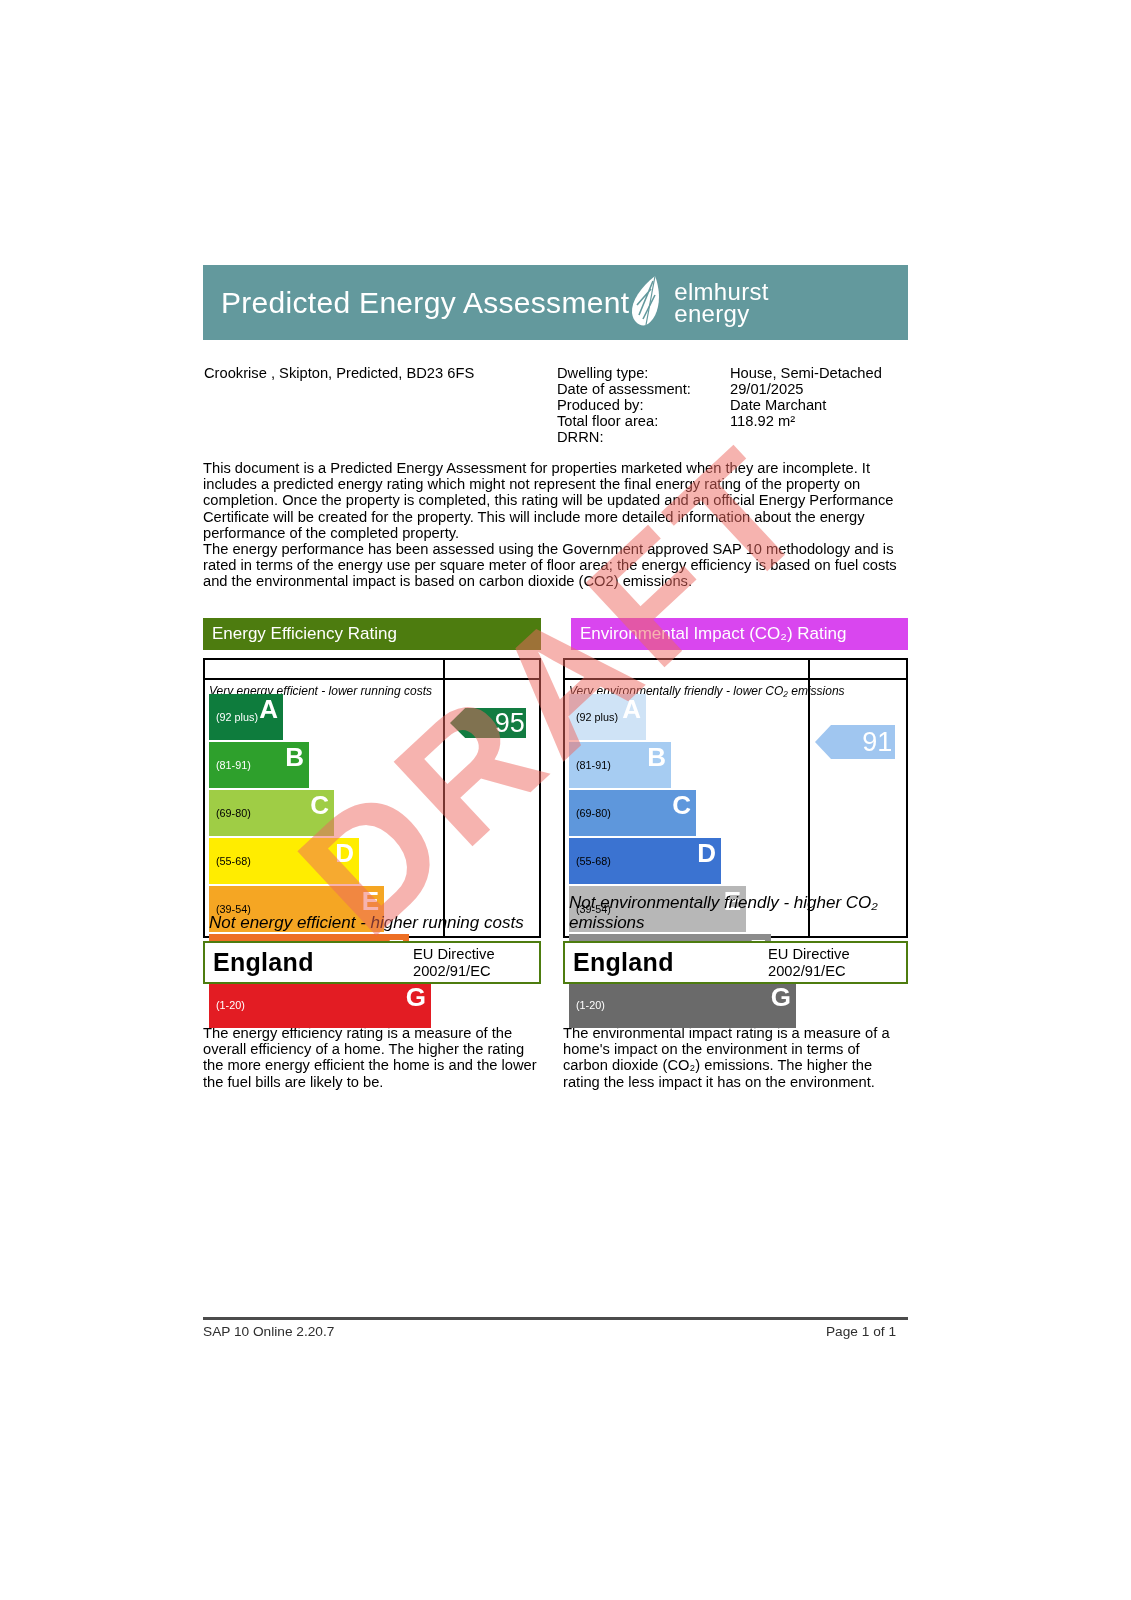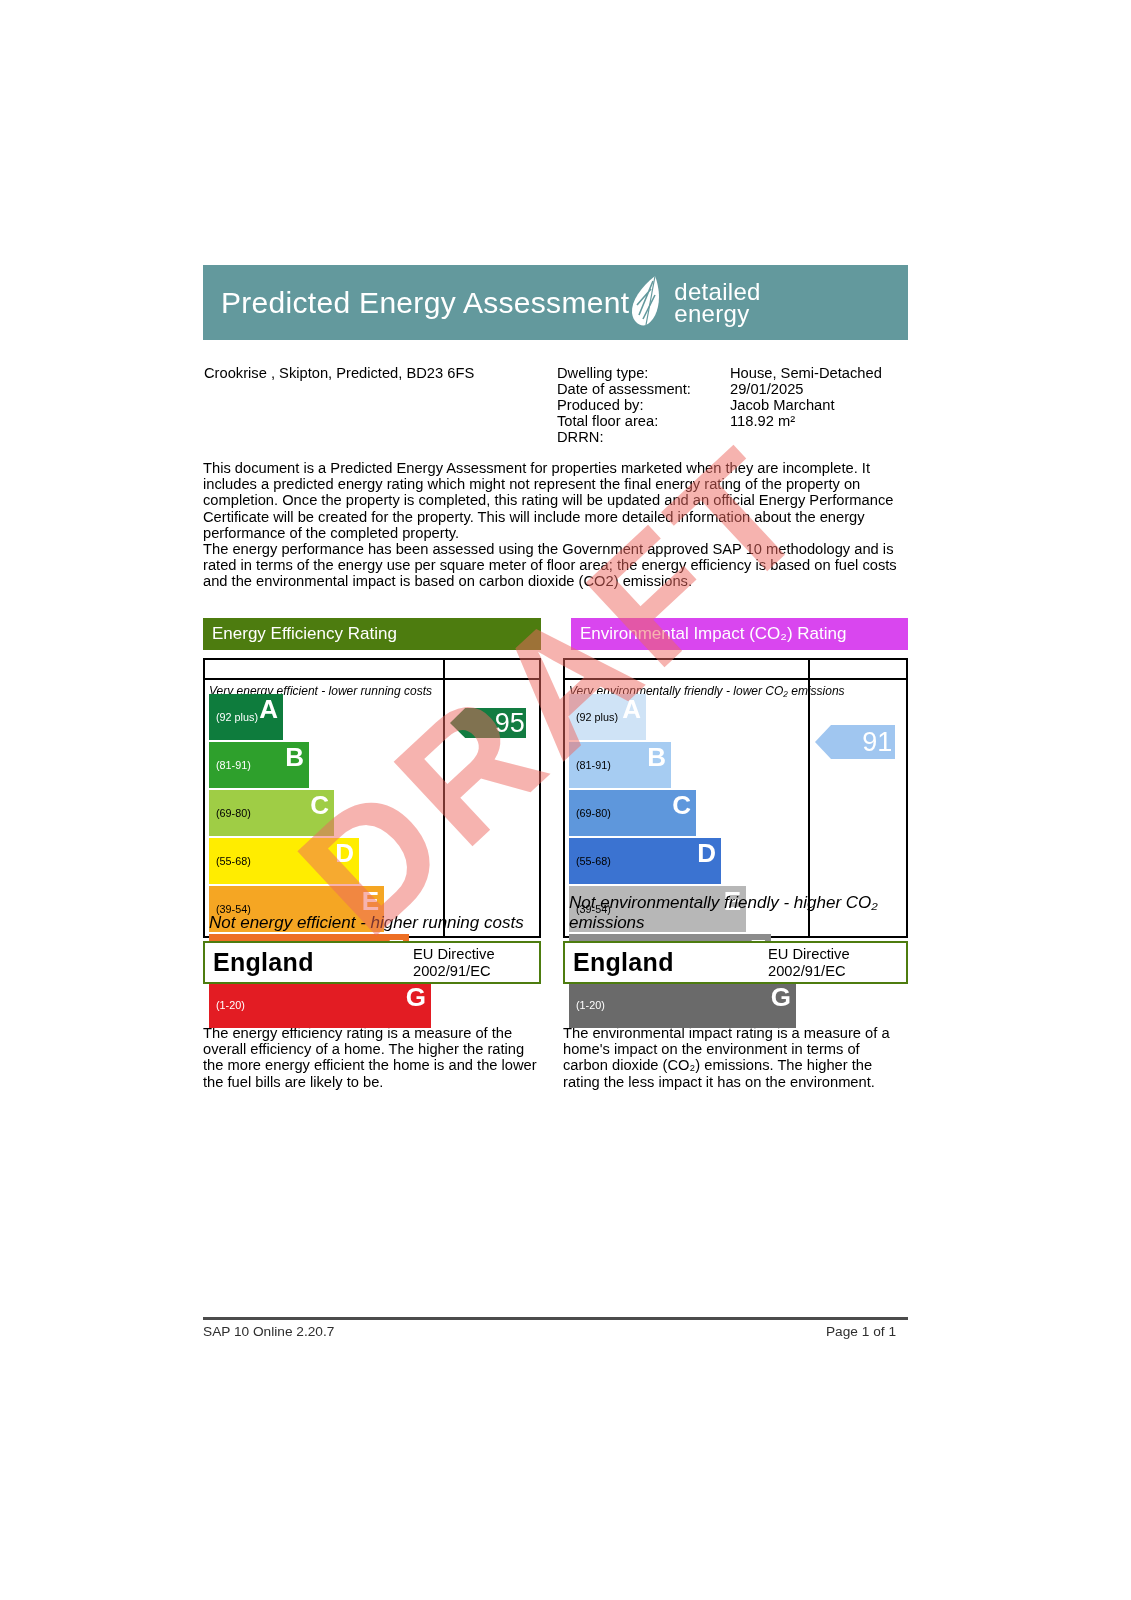--- a/index.html
+++ b/index.html
@@ -82,34 +82,34 @@
     <div class="banner-title">Predicted Energy Assessment</div>
     <div class="logo">
       <span>
         <svg width="36" height="52" viewBox="0 0 36 52">
           <path d="M26,1 C12,12 2,26 3,38 C4,47 11,52 17,50 C24,47 30,36 30,22 C30,14 28,6 26,1 Z" fill="#ffffff"></path>
           <path d="M24,6 L10,40 M22,14 L8,30 M26,20 L14,44" stroke="#63999d" stroke-width="1.6" fill="none"></path>
           <path d="M26,1 L17,50" stroke="#63999d" stroke-width="1.2" fill="none"></path>
         </svg>
       </span>
       <div class="logo-text">
-        <div>detailed</div>
+        <div>elmhurst</div>
         <div>energy</div>
       </div>
     </div>
   </div>
 
   <div class="address">Crookrise , Skipton, Predicted, BD23 6FS</div>
   <div class="fields" id="property-fields">
       <div>Dwelling type:</div>
       <div>House, Semi-Detached</div>
       <div>Date of assessment:</div>
       <div>29/01/2025</div>
       <div>Produced by:</div>
-      <div>Jacob Marchant</div>
+      <div>Date Marchant</div>
       <div>Total floor area:</div>
       <div>118.92 m²</div>
       <div>DRRN:</div>
       <div></div>
     </div>
 
   <p class="bodytext p1">This document is a Predicted Energy Assessment for properties marketed when they are incomplete. It includes a predicted energy rating which might not represent the final energy rating of the property on completion. Once the property is completed, this rating will be updated and an official Energy Performance Certificate will be created for the property. This will include more detailed information about the energy performance of the completed property.</p>
   <p class="bodytext p2">The energy performance has been assessed using the Government approved SAP 10 methodology and is rated in terms of the energy use per square meter of floor area; the energy efficiency is based on fuel costs and the environmental impact is based on carbon dioxide (CO2) emissions.</p>
 
   <div class="chart-col c0">

